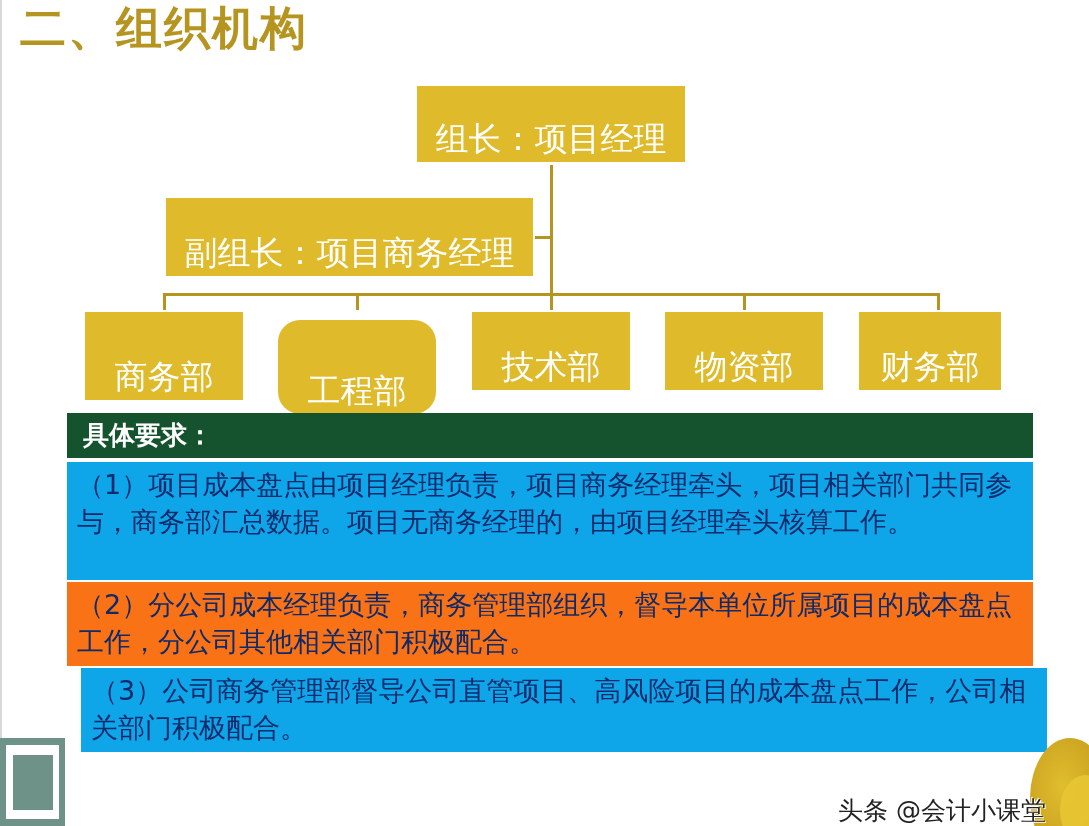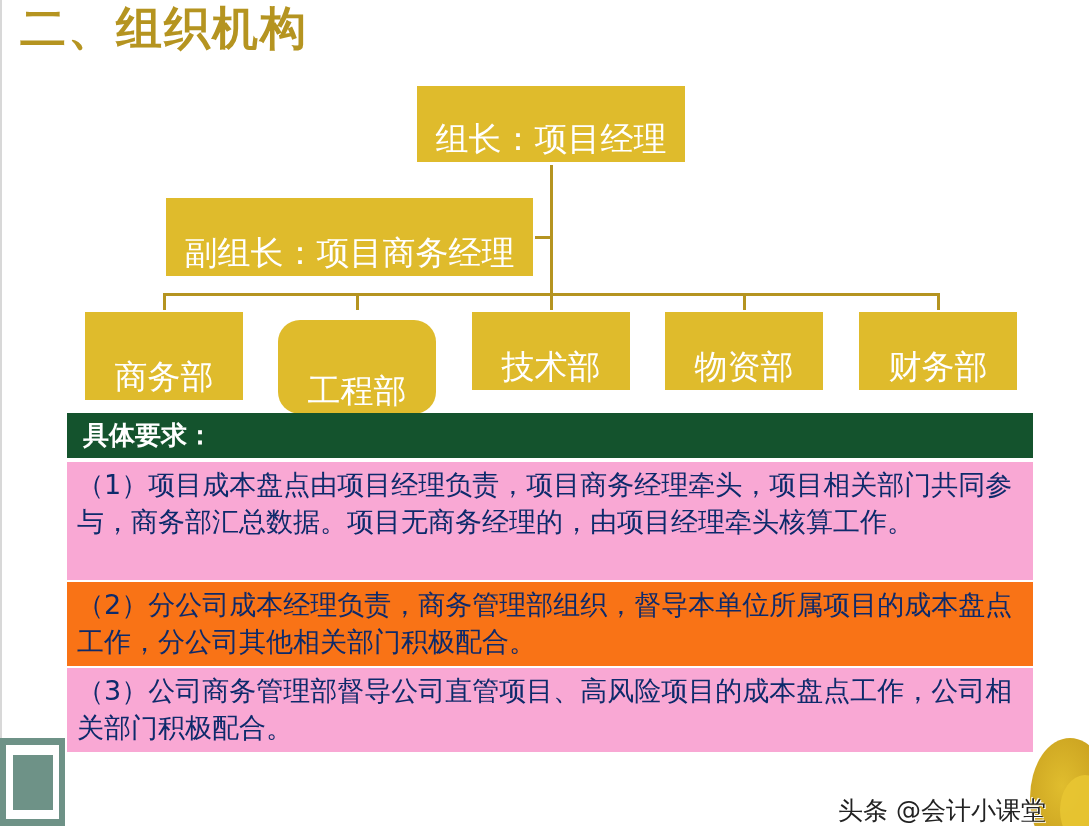--- a/index.html
+++ b/index.html
@@ -22,21 +22,21 @@
     .req-header {
       position: absolute; left: 67px; top: 413px; width: 966px; height: 45px;
       background: #14532d; color: #ffffff; font-weight: bold; font-size: 26px;
       line-height: 45px; padding-left: 16px; box-sizing: border-box;
     }
     .req-row {
       position: absolute; left: 67px; width: 966px; box-sizing: border-box;
       padding: 4px 10px 0 10px; color: #0d2a6b; font-size: 27px; line-height: 37px;
       overflow: visible;
     }
-    .row-dark { background: #f9a8d4; }
+    .row-dark { background: #0ea5e9; }
     .row-light { background: #f97316; }
     .req-row span { white-space: pre-wrap; }
     .corner-icon {
       position: absolute; left: 0; top: 738px; width: 65px; height: 88px;
       background: #6e9287;
     }
     .corner-icon .inner-white {
       position: absolute; left: 6px; top: 7px; width: 53px; height: 74px; background: #ffffff;
     }
     .corner-icon .inner-green {
@@ -85,33 +85,33 @@
 </div>
 <div class="box" style="left:278px; top:320px; width:158px; height:94px;border-radius:22px;">
   <span>工程部</span>
 </div>
 <div class="box" style="left:472px; top:312px; width:158px; height:78px;">
   <span>技术部</span>
 </div>
 <div class="box" style="left:665px; top:312px; width:158px; height:78px;">
   <span>物资部</span>
 </div>
-<div class="box" style="left:859px; top:312px; width:158px; height:78px;">
+<div class="box" style="left:859px; top:312px; width:142px; height:78px;">
   <span>财务部</span>
 </div>
 
 <div class="req-header">具体要求：</div>
 
 <div class="req-row row-dark" style="top:462px; height:118px;">
   <span>（1）项目成本盘点由项目经理负责，项目商务经理牵头，项目相关部门共同参与，商务部汇总数据。项目无商务经理的，由项目经理牵头核算工作。</span>
 </div>
 <div class="req-row row-light" style="top:582px; height:84px;">
   <span>（2）分公司成本经理负责，商务管理部组织，督导本单位所属项目的成本盘点工作，分公司其他相关部门积极配合。</span>
 </div>
-<div class="req-row row-dark" style="top:668px; height:84px;">
+<div class="req-row row-dark" style="top:668px; height:84px;margin-left:14px;">
   <span>（3）公司商务管理部督导公司直管项目、高风险项目的成本盘点工作，公司相关部门积极配合。</span>
 </div>
 
 <div class="corner-icon">
   <div class="inner-white"></div>
   <div class="inner-green"></div>
 </div>
 
 <div class="oval-big"></div>
 <div class="oval-small"></div>

